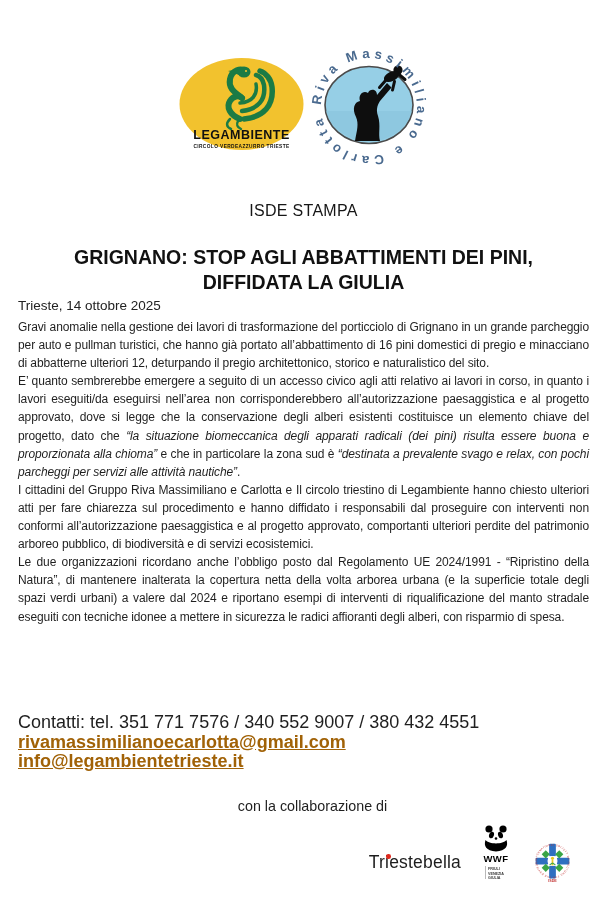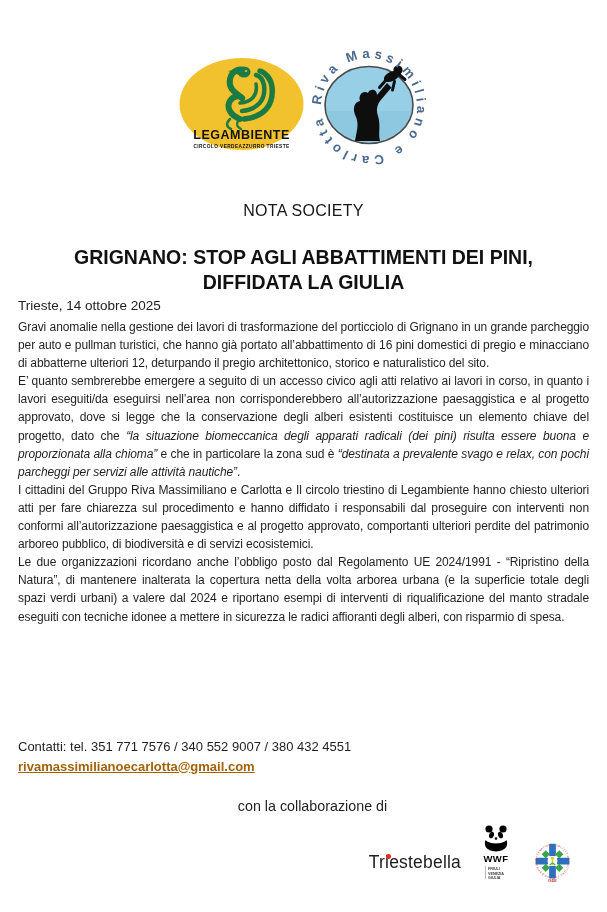--- a/index.html
+++ b/index.html
@@ -13,21 +13,21 @@
     display:flex; justify-content:center; align-items:flex-start; gap:4px; }
   .logo-legambiente { margin-top:12px; }
   .kicker { position:absolute; top:202px; left:0; right:0; text-align:center;
     font-size:16px; letter-spacing:0.3px; color:#161616; }
   .title { position:absolute; top:245px; left:0; right:0; text-align:center;
     font-size:19.5px; line-height:24.5px; font-weight:700; color:#111; }
   .content { position:absolute; top:297px; left:18px; width:571px; }
   .dateline { font-size:13.5px; line-height:17px; margin-bottom:4px; color:#222; }
   .content p { font-size:12px; line-height:18.1px; text-align:justify;
     letter-spacing:-0.1px; color:#1f1f1f; }
-  .contacts { position:absolute; top:737px; left:18px; font-size:13px; line-height:19.6px; }
+  .contacts { position:absolute; top:713px; left:18px; font-size:18px; line-height:19.6px; }
   .contacts a { color:#a16207; text-decoration:underline;font-weight:bold; }
   .collab { position:absolute; top:798px; left:0; right:0; text-align:center;
     transform:translateX(9px); font-size:14.3px; color:#1f1f1f; }
   .footer-logos { position:absolute; top:822px; right:33px;
     display:flex; align-items:flex-start; gap:18px; }
   .triestebella { margin-top:30px; font-size:17.5px; color:#1d1d1d;
     position:relative; letter-spacing:0.2px; }
   .triestebella .red-dot { position:absolute; left:17.5px; top:2.3px;
     width:4.6px; height:4.6px; border-radius:50%; }
   .wwf-lockup { margin-top:2px; }
@@ -71,37 +71,38 @@
         <path d="M77,35 l-6.5,7.5"></path>
         <path d="M85.5,36.5 l-2,8.5"></path>
         <path d="M90,29.5 l6,5"></path>
       </g>
       <text font-size="13.2" font-weight="bold" fill="#4A6A8F" letter-spacing="1">
         <textPath href="#rivaArc" startOffset="2" textLength="292">Riva Massimiliano e Carlotta</textPath>
       </text>
     </svg>
   </div>
 
-  <div class="kicker">NOTA SOCIETY</div>
+  <div class="kicker">ISDE STAMPA</div>
   <div class="title">
     <div>GRIGNANO: STOP AGLI ABBATTIMENTI DEI PINI,</div>
     <div>DIFFIDATA LA GIULIA</div>
   </div>
 
   <div class="content">
     <div class="dateline">Trieste, 14 ottobre 2025</div>
     <p><span>Gravi anomalie nella gestione dei lavori di trasformazione del porticciolo di Grignano in un grande parcheggio per auto e pullman turistici, che hanno già portato all’abbattimento di 16 pini domestici di pregio e minacciano di abbatterne ulteriori 12, deturpando il pregio architettonico, storico e naturalistico del sito.</span></p>
     <p><span>E’ quanto sembrerebbe emergere a seguito di un accesso civico agli atti relativo ai lavori in corso, in quanto i lavori eseguiti/da eseguirsi nell’area non corrisponderebbero all’autorizzazione paesaggistica e al progetto approvato, dove si legge che la conservazione degli alberi esistenti costituisce un elemento chiave del progetto, dato che </span><span style="font-style: italic;">“la situazione biomeccanica degli apparati radicali (dei pini) risulta essere buona e proporzionata alla chioma”</span><span> e che in particolare la zona sud è </span><span style="font-style: italic;">“destinata a prevalente svago e relax, con pochi parcheggi per servizi alle attività nautiche”</span><span>.</span></p>
     <p><span>I cittadini del Gruppo Riva Massimiliano e Carlotta e Il circolo triestino di Legambiente hanno chiesto ulteriori atti per fare chiarezza sul procedimento e hanno diffidato i responsabili dal proseguire con interventi non conformi all’autorizzazione paesaggistica e al progetto approvato, comportanti ulteriori perdite del patrimonio arboreo pubblico, di biodiversità e di servizi ecosistemici.</span></p>
     <p><span>Le due organizzazioni ricordano anche l’obbligo posto dal Regolamento UE 2024/1991 - “Ripristino della Natura”, di mantenere inalterata la copertura netta della volta arborea urbana (e la superficie totale degli spazi verdi urbani) a valere dal 2024 e riportano esempi di interventi di riqualificazione del manto stradale eseguiti con tecniche idonee a mettere in sicurezza le radici affioranti degli alberi, con risparmio di spesa.</span></p>
   </div>
 
   <div class="contacts">
     <div>Contatti: tel. 351 771 7576  /  340 552 9007 / 380 432 4551</div>
     <div><a href="#">rivamassimilianoecarlotta@gmail.com</a></div>
+    <div><a href="#">info@legambientetrieste.it</a></div>
   </div>
 
   <div class="collab">con la collaborazione di</div>
 
   <div class="footer-logos">
     <div class="triestebella">
       <span>Triestebella</span>
       <span class="red-dot" style="background:#E02A1E;"></span>
     </div>
 

